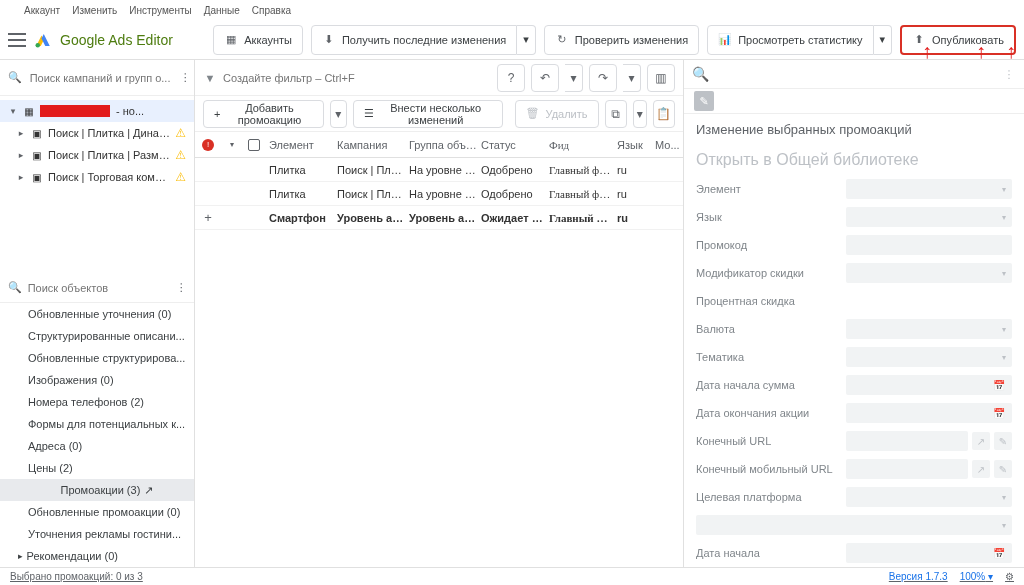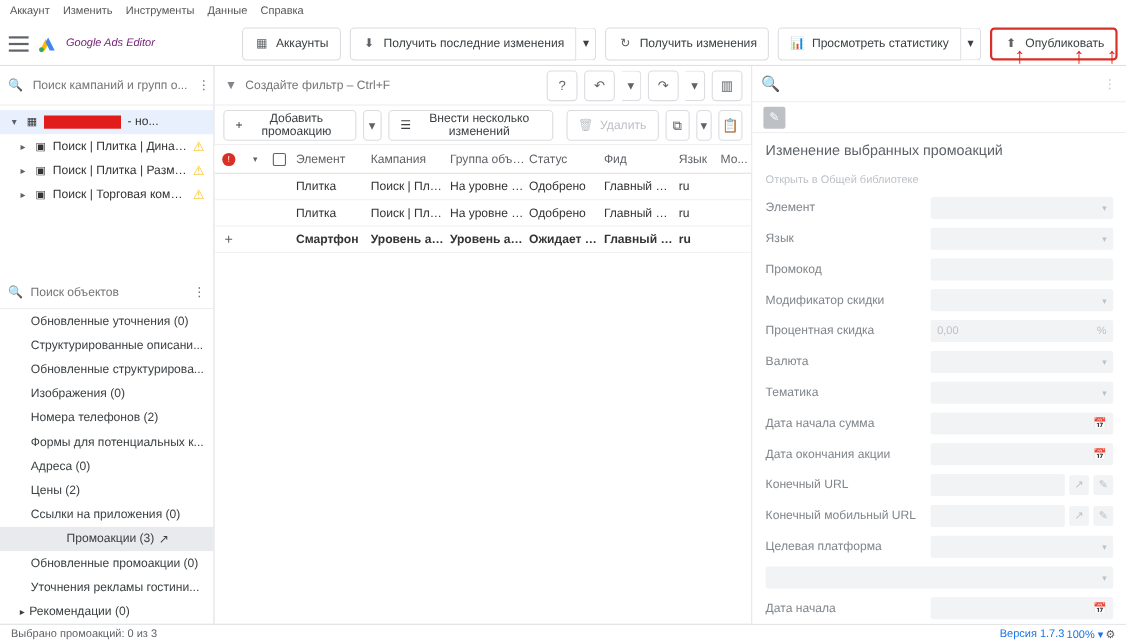--- a/index.html
+++ b/index.html
@@ -1,25 +1,25 @@
 <!DOCTYPE html>
 <html><head>
 <meta charset="utf-8">
 <style>
 * { box-sizing: border-box; margin: 0; padding: 0; font-family: Arial, sans-serif; }
 body { width: 1024px; height: 585px; overflow: hidden; background: #fff; font-size: 11px; color: #333; position: relative; }
 
-.menubar { height: 20px; padding: 0 9px; display: flex; align-items: center; gap: 12px; font-size: 10px; color: #555; }
+.menubar { height: 20px; padding: 0 24px; display: flex; align-items: center; gap: 12px; font-size: 10px; color: #555; }
 .menubar span { cursor: default; }
 
 .topbar { height: 40px; border-bottom: 1px solid #e0e0e0; display: flex; align-items: center; padding: 0 8px; gap: 8px; }
 .hamburger { width: 18px; height: 14px; display: flex; flex-direction: column; justify-content: space-between; }
 .hamburger div { height: 2px; background: #5f6368; }
 .logo { width: 18px; height: 18px; }
-.app-title { font-size: 10px; color: #701a75; flex: 0 0 auto; margin-right: auto; font-style: italic; }
+.app-title { font-size: 14px; color: #4d7c0f; flex: 0 0 auto; margin-right: auto; }
 .topbar-btn { height: 30px; border: 1px solid #dadce0; border-radius: 4px; padding: 0 10px; display: flex; align-items: center; gap: 6px; font-size: 11px; color: #3c4043; background: #fff; cursor: pointer; }
 .publish-btn { border: 2px solid #d93025; }
 .icon { width: 14px; height: 14px; display: inline-flex; align-items: center; justify-content: center; color: #5f6368; }
 
 .main { display: flex; height: calc(100% - 78px); }
 .left-panel { width: 195px; border-right: 1px solid #e0e0e0; display: flex; flex-direction: column; }
 .search-row { height: 36px; display: flex; align-items: center; padding: 0 8px; gap: 8px; border-bottom: 1px solid #eee; }
 .search-row input { border: none; outline: none; flex: 1; font-size: 11px; color: #5f6368; }
 .tree { padding: 4px 0; font-size: 11px; }
 .tree-row { display: flex; align-items: center; height: 22px; padding: 0 8px; gap: 4px; }
@@ -48,44 +48,44 @@
 .table { font-size: 11px; }
 .table-header { display: flex; height: 26px; align-items: center; border-bottom: 1px solid #e0e0e0; background: #fff; color: #5f6368; font-weight: 500; }
 .table-row { display: flex; height: 24px; align-items: center; border-bottom: 1px solid #f1f1f1; }
 .c0 { width: 26px; display: flex; justify-content: center; }
 .c1 { width: 22px; display: flex; justify-content: center; }
 .c2 { width: 22px; display: flex; justify-content: center; }
 .c3 { width: 68px; padding-left: 4px; }
 .c4 { width: 72px; padding-left: 4px; overflow: hidden; text-overflow: ellipsis; white-space: nowrap; }
 .c5 { width: 72px; padding-left: 4px; overflow: hidden; text-overflow: ellipsis; white-space: nowrap; }
 .c6 { width: 68px; padding-left: 4px; overflow: hidden; text-overflow: ellipsis; white-space: nowrap; }
-.c7 { width: 68px; padding-left: 4px; overflow: hidden; text-overflow: ellipsis; white-space: nowrap; }
+.c7 { width: 68px; padding-left: 4px; overflow: hidden; text-overflow: ellipsis; white-space: nowrap; font-family: Liberation Serif, serif; }
 .c8 { width: 38px; padding-left: 4px; }
 .c9 { width: 30px; padding-left: 4px; }
 .red-dot { width: 12px; height: 12px; border-radius: 50%; background: #d93025; display: flex; align-items: center; justify-content: center; color: #fff; font-size: 8px; }
 .plus-cell { color: #5f6368; font-size: 13px; }
 .bold { font-weight: bold; }
 .cb { width: 12px; height: 12px; border: 1px solid #5f6368; border-radius: 2px; }
 
 .right-panel { width: 340px; display: flex; flex-direction: column; background: #fff; }
 .rp-search { height: 36px; display: flex; align-items: center; padding: 0 8px; gap: 6px; border-bottom: 1px solid #eee; color: #bdc1c6; }
 .rp-search .q { flex: 1; font-size: 14px; color: #ea8600; }
 .rp-tab { height: 30px; display: flex; align-items: center; padding: 0 10px; border-bottom: 1px solid #eee; }
 .rp-tab .pencil { color: #fff; background: #bdc1c6; width: 20px; height: 20px; display: flex; align-items: center; justify-content: center; border-radius: 2px; font-size: 11px; }
 .rp-title { padding: 8px 12px; font-size: 13px; color: #5f6368; }
-.rp-link { padding: 6px 12px; font-size: 10px; color: #bdc1c6; }
+.rp-link { padding: 6px 12px; font-size: 16px; color: #bdc1c6; }
 .rp-field { display: flex; align-items: center; padding: 4px 12px; height: 28px; }
 .rp-label { width: 150px; font-size: 11px; color: #80868b; }
 .rp-input { flex: 1; height: 20px; background: #f1f3f4; border-radius: 2px; display: flex; align-items: center; padding: 0 6px; font-size: 10px; color: #bdc1c6; justify-content: space-between; }
 .rp-caret { font-size: 8px; color: #bdc1c6; }
 .rp-icons { display: flex; gap: 4px; margin-left: 4px; }
 .rp-ico-btn { width: 18px; height: 18px; background: #f1f3f4; border-radius: 2px; display: flex; align-items: center; justify-content: center; color: #bdc1c6; font-size: 10px; }
 
-.statusbar { height: 18px; border-top: 1px solid #e0e0e0; display: flex; align-items: center; padding: 0 10px; font-size: 10px; color: #5f6368; justify-content: space-between; }
-.statusbar-right { display: flex; gap: 2px; align-items: center; }
+.statusbar { height: 18px; border-top: 1px solid #e0e0e0; display: flex; align-items: center; padding: 0 10px; font-size: 10px; color: #5f6368; justify-content: space-between; text-decoration: underline; }
+.statusbar-right { display: flex; gap: 12px; align-items: center; }
 .version { color: #1a73e8; font-weight: 500; }
 .zoom { color: #1a73e8; }
 
 .red-arrow { position: absolute; color: #e21b1b; font-size: 20px; font-weight: bold; pointer-events: none; }
 .arrow1 { top: 40px; left: 922px; }
 .arrow2 { top: 40px; left: 976px; }
 .arrow3 { top: 40px; left: 1006px; }
 </style>
 </head>
 <body>
@@ -116,21 +116,21 @@
     </button>
   <div style="display:flex">
       <button class="topbar-btn" style="border-radius:4px 0 0 4px">
         <span class="icon">⬇</span>
         <span>Получить последние изменения</span>
       </button>
       <button class="topbar-btn" style="border-radius:0 4px 4px 0;border-left:none;padding:0 6px">▾</button>
     </div>
   <button class="topbar-btn">
       <span class="icon">↻</span>
-      <span>Получить изменения</span>
+      <span>Проверить изменения</span>
     </button>
   <div style="display:flex">
       <button class="topbar-btn" style="border-radius:4px 0 0 4px">
         <span class="icon">📊</span>
         <span>Просмотреть статистику</span>
       </button>
       <button class="topbar-btn" style="border-radius:0 4px 4px 0;border-left:none;padding:0 6px">▾</button>
     </div>
   <button class="topbar-btn publish-btn">
       <span class="icon">⬆</span>
@@ -181,21 +181,20 @@
     </div>
     <div class="mgmt-list" id="mgmt-list">
         <div class="mgmt-item">Обновленные уточнения (0)</div>
         <div class="mgmt-item">Структурированные описани...</div>
         <div class="mgmt-item">Обновленные структурирова...</div>
         <div class="mgmt-item">Изображения (0)</div>
         <div class="mgmt-item">Номера телефонов (2)</div>
         <div class="mgmt-item">Формы для потенциальных к...</div>
         <div class="mgmt-item">Адреса (0)</div>
         <div class="mgmt-item">Цены (2)</div>
-        <div class="mgmt-item">Ссылки на приложения (0)</div>
         <div class="mgmt-item active">Промоакции (3) <span style="margin-left:4px">↗</span></div>
         <div class="mgmt-item">Обновленные промоакции (0)</div>
         <div class="mgmt-item">Уточнения рекламы гостини...</div>
         <div class="mgmt-item lvl0"><span style="margin-right:4px;font-size:9px">▸</span>Рекомендации (0)</div>
       </div>
   </div>
 
   <div class="center-panel">
     <div class="filter-bar">
       <span class="icon" style="color:#80868b">▼</span>
@@ -317,24 +316,20 @@
         </div>
         <div class="rp-field">
           <div class="rp-label">Модификатор скидки</div>
           <div class="rp-input">
             <span></span>
             <span class="rp-caret">▾</span>
           </div>
         </div>
         <div class="rp-field">
           <div class="rp-label">Процентная скидка</div>
-          <div class="rp-input">
-            <span>0,00</span>
-            <span>%</span>
-          </div>
         </div>
         <div class="rp-field">
           <div class="rp-label">Валюта</div>
           <div class="rp-input">
             <span></span>
             <span class="rp-caret">▾</span>
           </div>
         </div>
         <div class="rp-field">
           <div class="rp-label">Тематика</div>

